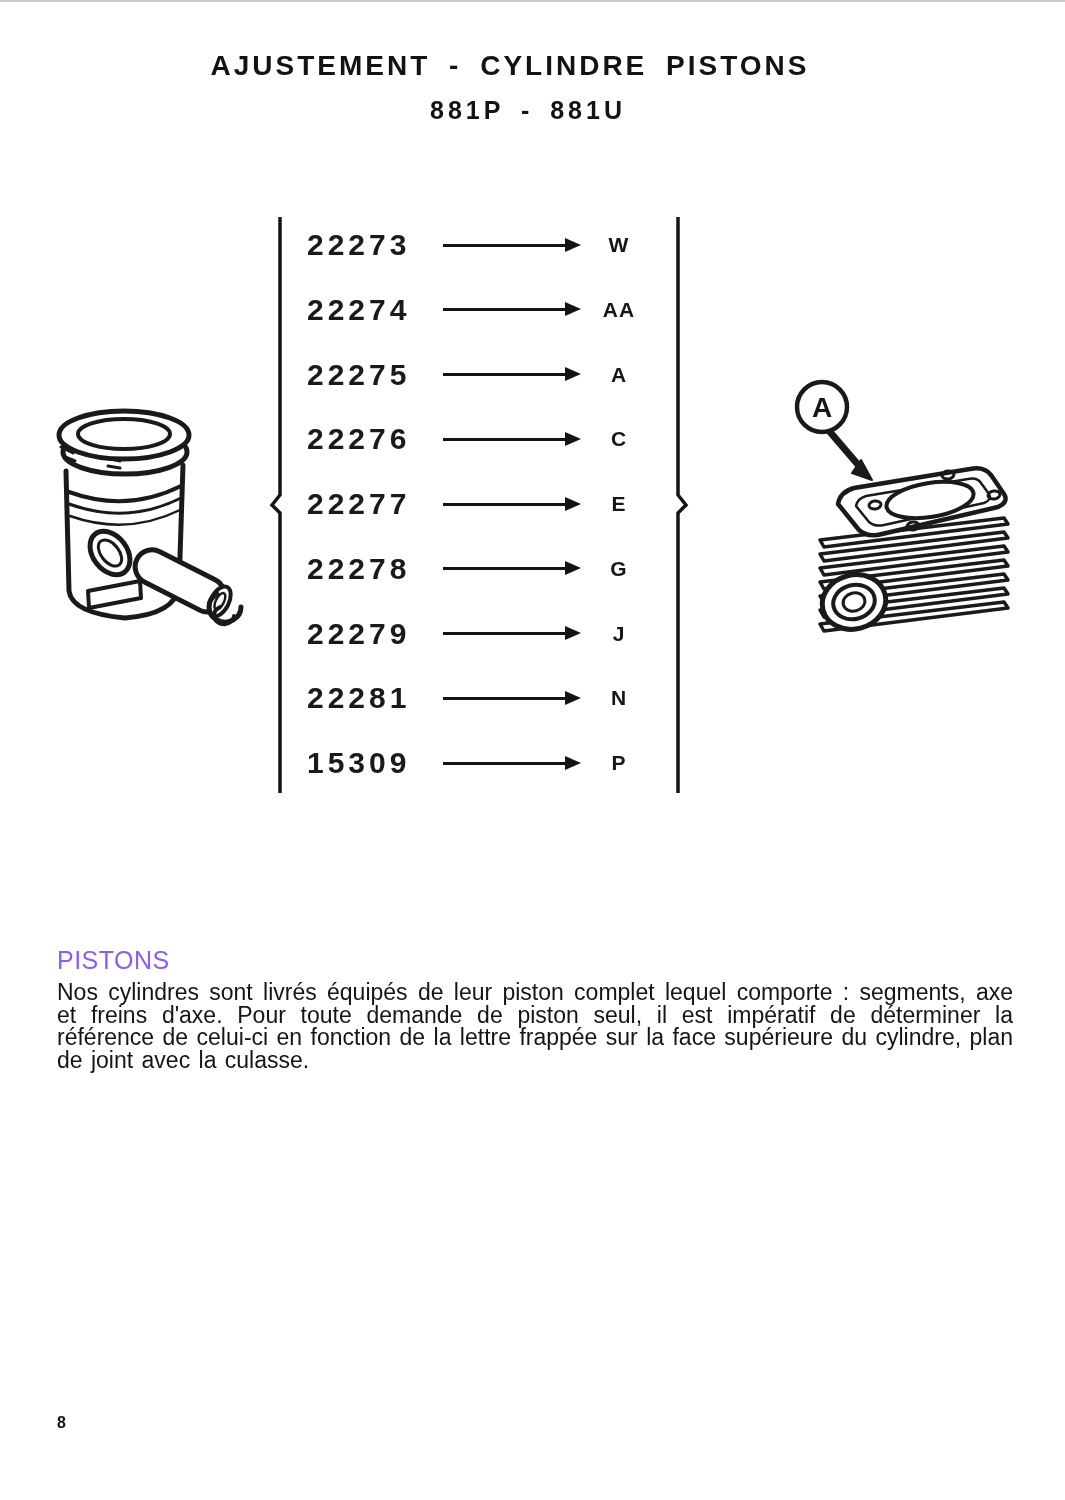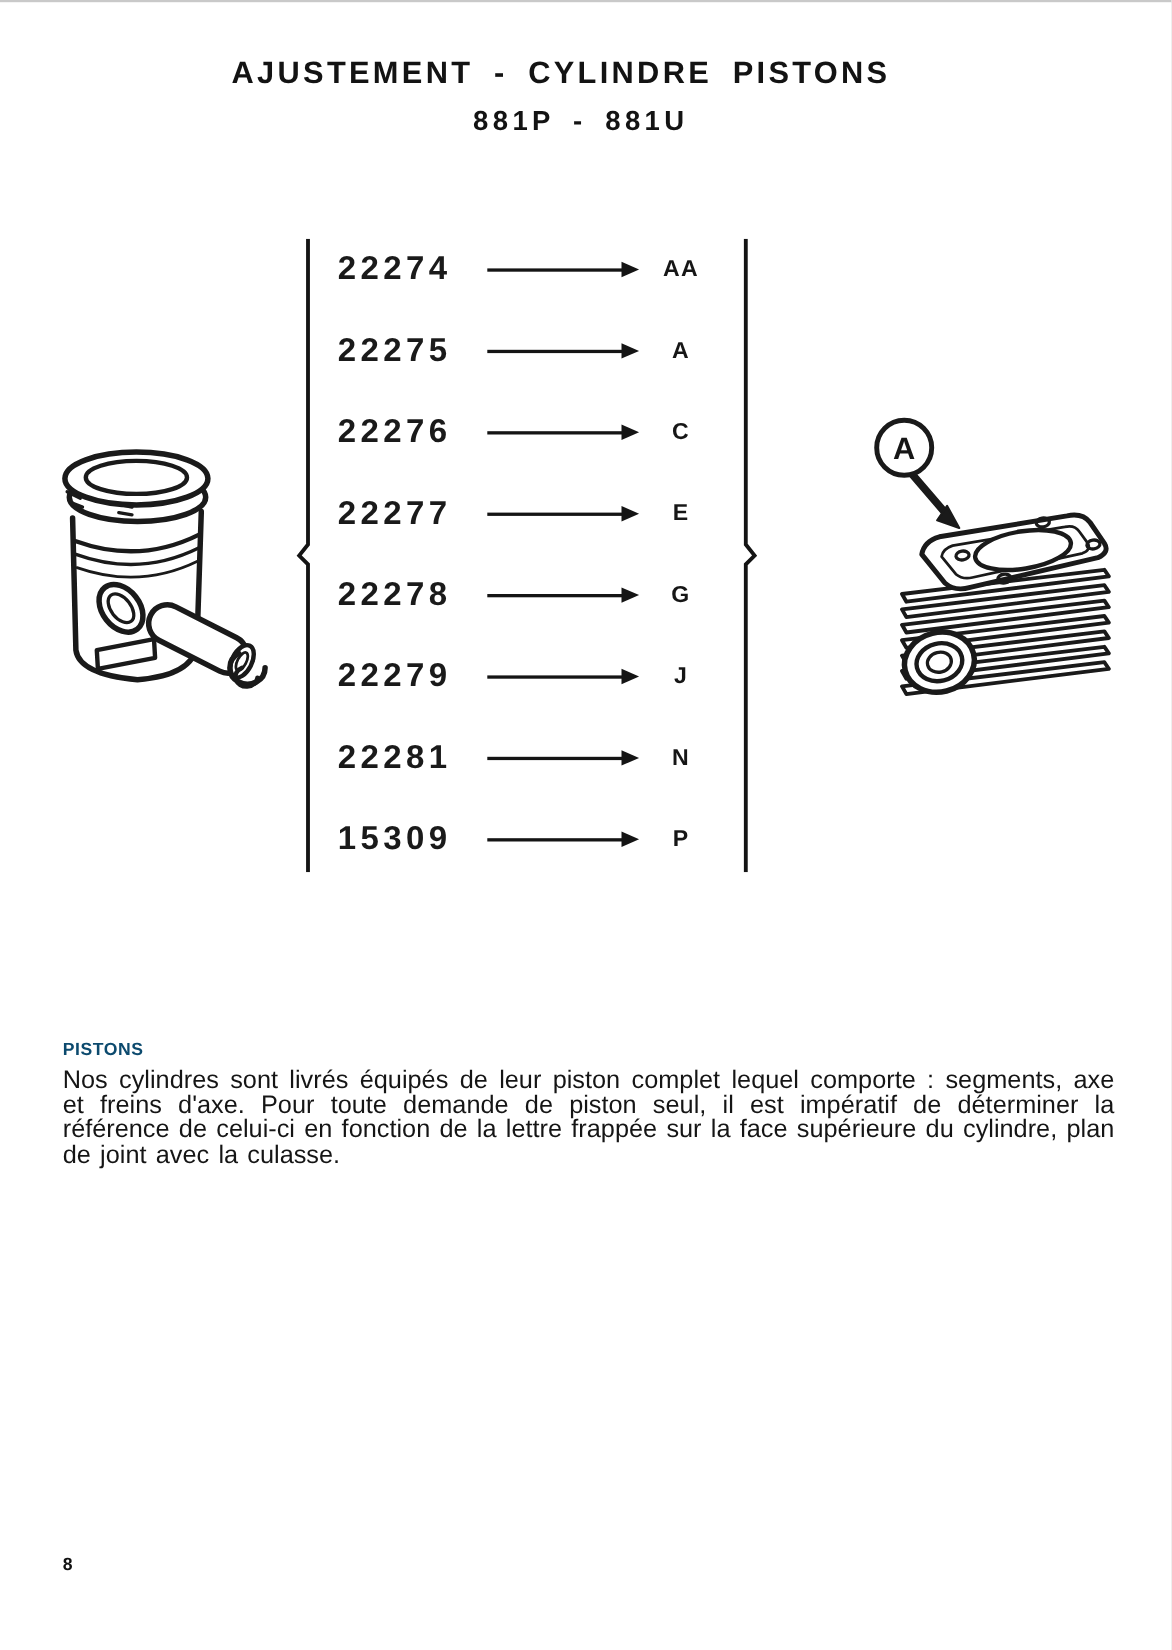--- a/index.html
+++ b/index.html
@@ -48,21 +48,21 @@
     border-left:16px solid #141414;border-top:7px solid transparent;border-bottom:7px solid transparent;
   }
   .size-letter{
     flex:1;text-align:center;font-size:21px;font-weight:700;letter-spacing:1px;color:#161616;
   }
   
   .piston-art{position:absolute;left:28px;top:393px;}
   .cylinder-art{position:absolute;left:758px;top:372px;}
   
   .pistons-section{position:absolute;left:57px;top:944px;width:956px;}
-  .section-heading{font-size:16px;font-weight:700;letter-spacing:0.5px;color:#0c4a6e;}
+  .section-heading{font-size:25px;font-weight:400;letter-spacing:0.5px;color:#8b5cf6;}
   .section-body{
     margin-top:6px;font-size:23px;line-height:22.5px;text-align:justify;
     color:#151515;word-spacing:2px;
   }
   
   .page-number{position:absolute;left:57px;top:1412px;font-size:16px;font-weight:700;color:#111;}
 </style>
 </head>
 <body>
 
@@ -105,20 +105,25 @@
 
   <div class="map-table">
     <svg class="bracket left" width="18" height="576" viewBox="0 0 18 576">
       <path d="M12,0 L12,278 L4,288 L12,296 L12,576" stroke="#141414" stroke-width="3.5" fill="none"></path>
     </svg>
     <svg class="bracket right" width="18" height="576" viewBox="0 0 18 576">
       <path d="M6,0 L6,278 L14,288 L6,296 L6,576" stroke="#141414" stroke-width="3.5" fill="none"></path>
     </svg>
     <div class="rows">
       <div class="map-row">
+        <span class="part-number">22273</span>
+        <span class="arrow"></span>
+        <span class="size-letter">W</span>
+      </div>
+      <div class="map-row">
         <span class="part-number">22274</span>
         <span class="arrow"></span>
         <span class="size-letter">AA</span>
       </div>
       <div class="map-row">
         <span class="part-number">22275</span>
         <span class="arrow"></span>
         <span class="size-letter">A</span>
       </div>
       <div class="map-row">

